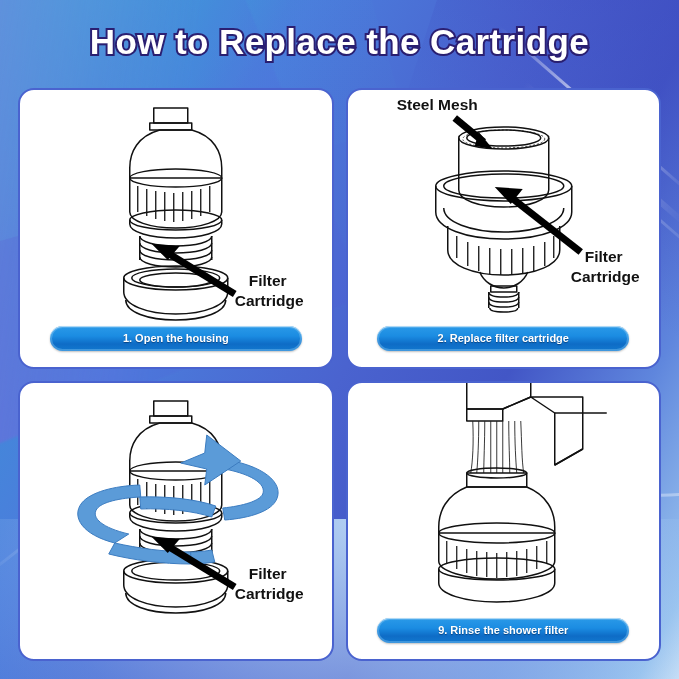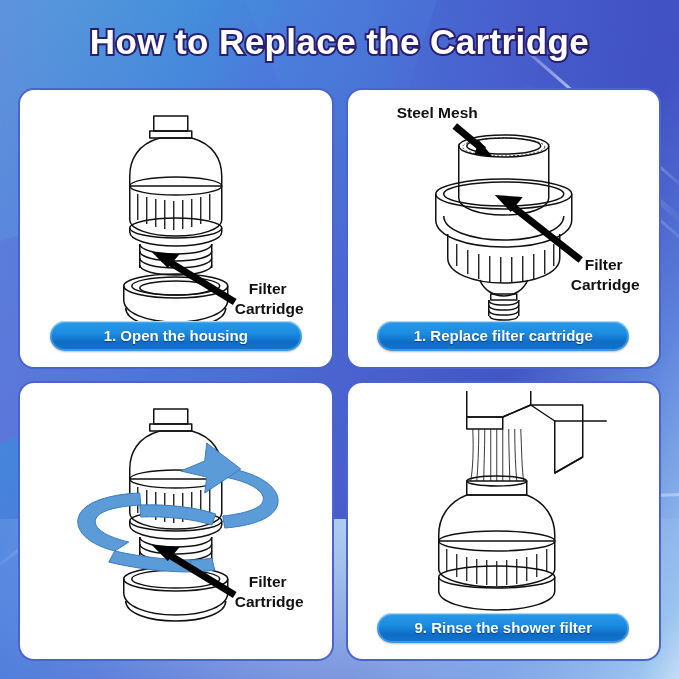--- a/index.html
+++ b/index.html
@@ -58,29 +58,29 @@
   
   .grid{
     position:absolute;left:18px;top:88px;width:643px;height:573px;
     display:grid;grid-template-columns:1fr 1fr;grid-template-rows:1fr 1fr;
     gap:12px;z-index:5;
   }
   .card{
     position:relative;background:#ffffff;border:2px solid #4a63cf;border-radius:16px;
     overflow:hidden;
   }
-  .art{position:absolute;left:0;right:0;top:0;height:238px;margin-top:8px;}
+  .art{position:absolute;left:0;right:0;top:0;height:238px;}
   .art svg{display:block;width:100%;height:100%;}
 
   .pill{
     position:absolute;left:50%;transform:translateX(-50%);bottom:16px;
     min-width:200px;padding:6px 26px 7px;border-radius:18px;
     background:linear-gradient(180deg,#2a9ae8 0%,#1b8ce2 40%,#0e6cc6 72%,#1278cf 100%);
     box-shadow:inset 0 1px 0 rgba(255,255,255,.55), inset 0 0 0 2px rgba(120,190,240,.45), 0 1px 2px rgba(0,0,0,.25);
-    color:#fff;font-size:15px;font-weight:bold;text-align:center;white-space:nowrap;
+    color:#fff;font-size:11px;font-weight:bold;text-align:center;white-space:nowrap;
     text-shadow:0 1px 1px rgba(0,30,70,.55);
   }
   .lbl{font-size:15.5px;font-weight:bold;fill:#111;font-family:"Liberation Sans",sans-serif;}
 </style>
 </head>
 <body>
 
 <div class="poster">
 
   <div class="bg-layer">
@@ -184,21 +184,21 @@
           <text class="lbl" x="48" y="20" text-anchor="start">Steel Mesh</text>
 
           <g>
             <path d="M158 104 L232 162" stroke="#000" stroke-width="7"></path>
             <path d="M146 97 l28 2 l-12 15 z" fill="#000"></path>
           </g>
           <text class="lbl" x="236" y="172" text-anchor="start">Filter</text>
           <text class="lbl" x="222" y="192" text-anchor="start">Cartridge</text>
         </svg>
       </div>
-      <div class="pill">1. Replace filter cartridge</div>
+      <div class="pill">2. Replace filter cartridge</div>
     </div>
 
     <div class="card">
       <div class="art">
         <svg viewBox="0 0 310 238" preserveAspectRatio="xMidYMid meet">
 
           <g fill="#5b9bd8" stroke="#3c7cc0" stroke-width="1">
             <path d="M201 76 c42 6 62 24 55 40 c-5 12 -26 19 -52 21 l-2 -12 c20 -2 37 -7 40 -14 c4 -10 -12 -21 -44 -26 z"></path>
           </g>
           <g fill="none" stroke="#111" stroke-width="1.5" stroke-linejoin="round">

